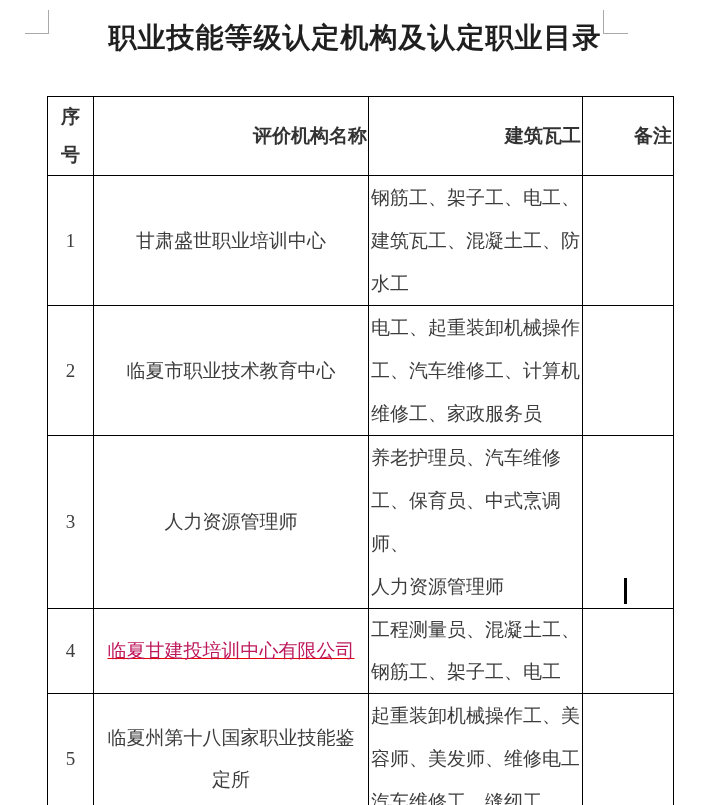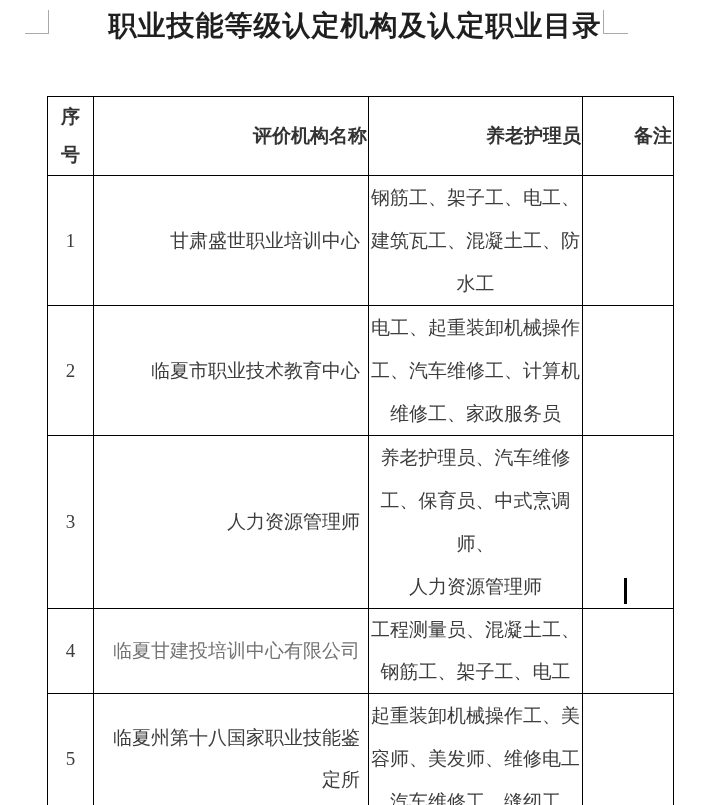--- a/index.html
+++ b/index.html
@@ -7,21 +7,21 @@
     position: relative;
     width: 710px;
     height: 805px;
     background: #ffffff;
     overflow: hidden;
     font-family: "Liberation Serif", "DejaVu Serif", serif;
     color: #3d3d3d;
   }
   .doc-title {
     position: absolute;
-    top: 6px;
+    top: 18px;
     left: 0;
     width: 710px;
     text-align: center;
     font-size: 28px;
     line-height: 40px;
     font-weight: bold;
     color: #1f1f1f;
     letter-spacing: 1px;
     margin: 0;
   }
@@ -54,32 +54,33 @@
     vertical-align: middle;
     overflow: hidden;
   }
   .doc-table th {
     font-weight: bold;
     color: #333333;
   }
   .th-num  { white-space: pre-line; line-height: 38px; text-align: center; }
   .th-txt  { text-align: right; }
   .cell-num  { text-align: center; line-height: 42px; }
-  .cell-inst { text-align: right; padding: 0 8px; line-height: 42px; }
-  .cell-occ  { text-align: center; white-space: pre-line; line-height: 43px; padding: 0 2px; }
+  .cell-inst { text-align: center; padding: 0 8px; line-height: 42px; }
+  .cell-occ  { text-align: left; white-space: pre-line; line-height: 43px; padding: 0 2px; }
   .cell-remark { text-align: center; }
   .row-header { height: 76px; }
   .row-1 { height: 127px; }
   .row-2 { height: 129px; }
   .row-3 { height: 124px; }
   .row-4 { height: 85px; }
   .row-5 { height: 120px; }
   .row-4 .cell-occ { line-height: 42px; margin-top: 8px; }
   .link-red {
-    color: #737373;
+    color: #be185d;
+    text-decoration: underline;
     text-decoration-color: #e60000;
   }
   .text-cursor {
     position: absolute;
     left: 624px;
     top: 578px;
     width: 3px;
     height: 26px;
     background: #000000;
   }
@@ -99,21 +100,21 @@
       <col style="width:46px">
       <col style="width:275px">
       <col style="width:214px">
       <col style="width:91px">
     </colgroup>
     <tbody>
         <tr class="row-header">
       <th class="th-num">序
 号</th>
       <th class="th-txt">评价机构名称</th>
-      <th class="th-txt">养老护理员</th>
+      <th class="th-txt">建筑瓦工</th>
       <th class="th-txt">备注</th>
     </tr>
     <tr class="row-1">
       <td class="cell-num">1</td>
       <td class="cell-inst">甘肃盛世职业培训中心</td>
       <td class="cell-occ">钢筋工、架子工、电工、
 建筑瓦工、混凝土工、防
 水工</td>
       <td class="cell-remark"></td>
     </tr>

